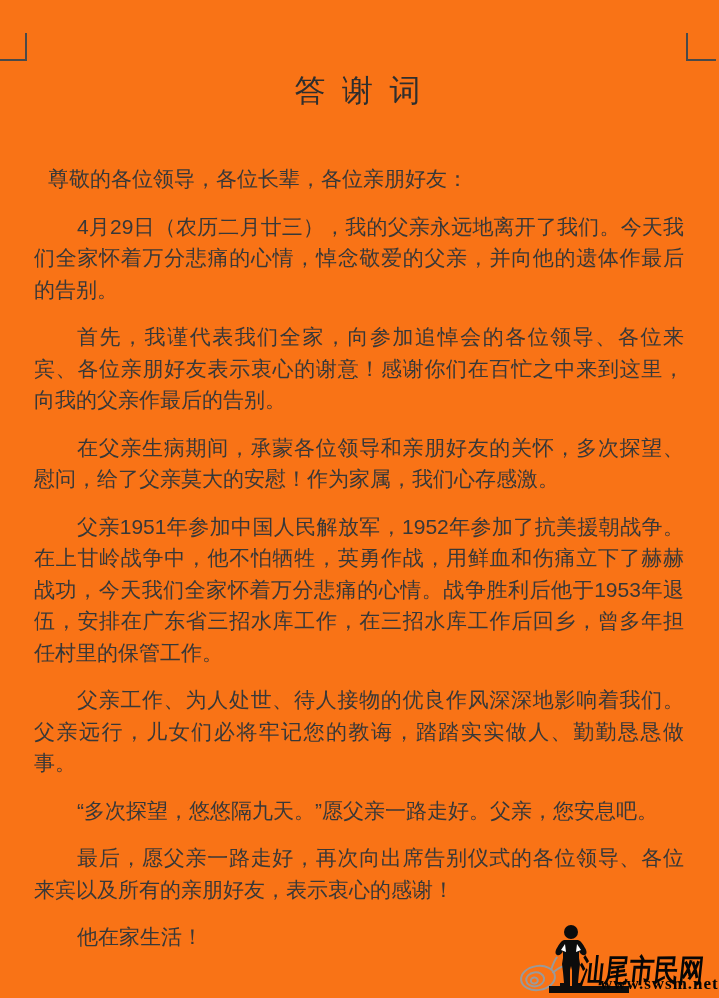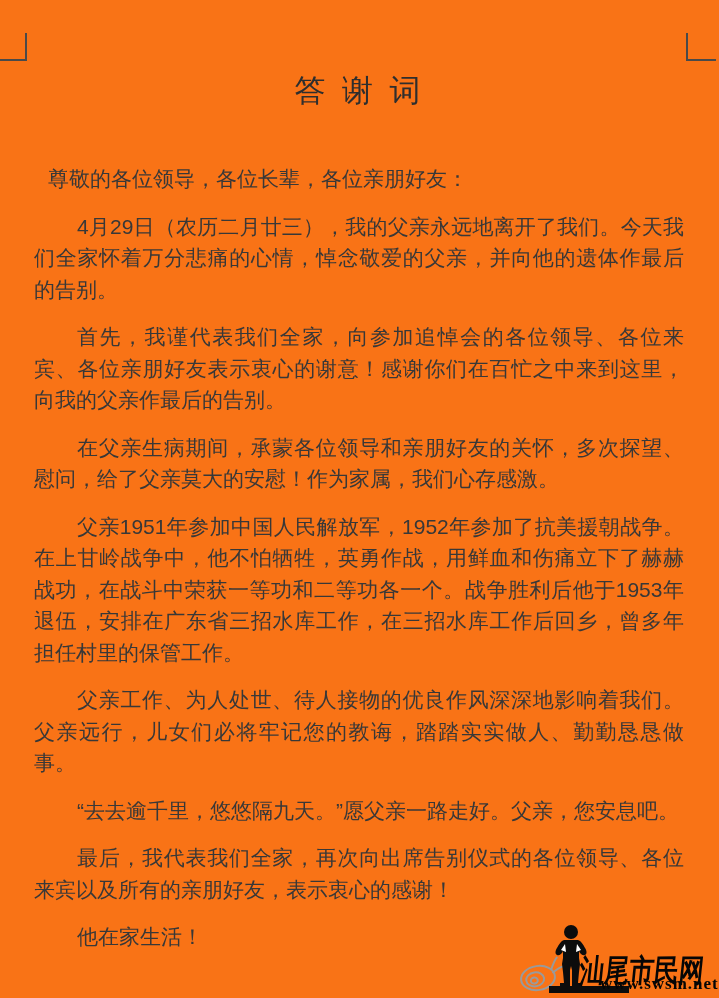--- a/index.html
+++ b/index.html
@@ -81,24 +81,24 @@
   <div class="crop-mark crop-tl"></div>
   <div class="crop-mark crop-tr"></div>
 
   <h1 class="title">答 谢 词</h1>
 
   <div class="doc-body">
     <p class="greeting">尊敬的各位领导，各位长辈，各位亲朋好友：</p>
     <p>4月29日（农历二月廿三），我的父亲永远地离开了我们。今天我们全家怀着万分悲痛的心情，悼念敬爱的父亲，并向他的遗体作最后的告别。</p>
     <p>首先，我谨代表我们全家，向参加追悼会的各位领导、各位来宾、各位亲朋好友表示衷心的谢意！感谢你们在百忙之中来到这里，向我的父亲作最后的告别。</p>
     <p>在父亲生病期间，承蒙各位领导和亲朋好友的关怀，多次探望、慰问，给了父亲莫大的安慰！作为家属，我们心存感激。</p>
-    <p>父亲1951年参加中国人民解放军，1952年参加了抗美援朝战争。在上甘岭战争中，他不怕牺牲，英勇作战，用鲜血和伤痛立下了赫赫战功，在战斗中荣获一等功和二等功各一个。战争胜利后他于1953年退伍，安排在广东省三招水库工作，在三招水库工作后回乡，曾多年担任村里的保管工作。</p>
+    <p>父亲1951年参加中国人民解放军，1952年参加了抗美援朝战争。在上甘岭战争中，他不怕牺牲，英勇作战，用鲜血和伤痛立下了赫赫战功，今天我们全家怀着万分悲痛的心情。战争胜利后他于1953年退伍，安排在广东省三招水库工作，在三招水库工作后回乡，曾多年担任村里的保管工作。</p>
     <p>父亲工作、为人处世、待人接物的优良作风深深地影响着我们。父亲远行，儿女们必将牢记您的教诲，踏踏实实做人、勤勤恳恳做事。</p>
-    <p>“去去逾千里，悠悠隔九天。”愿父亲一路走好。父亲，您安息吧。</p>
-    <p>最后，我代表我们全家，再次向出席告别仪式的各位领导、各位来宾以及所有的亲朋好友，表示衷心的感谢！</p>
+    <p>“多次探望，悠悠隔九天。”愿父亲一路走好。父亲，您安息吧。</p>
+    <p>最后，愿父亲一路走好，再次向出席告别仪式的各位领导、各位来宾以及所有的亲朋好友，表示衷心的感谢！</p>
     <p>他在家生活！</p>
   </div>
 
   <div class="watermark">
     <svg class="wm-graphic" width="203" height="78" viewBox="0 0 203 78">
 
       <g stroke="#9a9a9a" stroke-width="2" fill="none" transform="rotate(-8 22 58)">
         <ellipse cx="22" cy="58" rx="17" ry="12"></ellipse>
         <ellipse cx="19" cy="59" rx="9" ry="7"></ellipse>
         <ellipse cx="18" cy="60" rx="3.5" ry="3"></ellipse>

